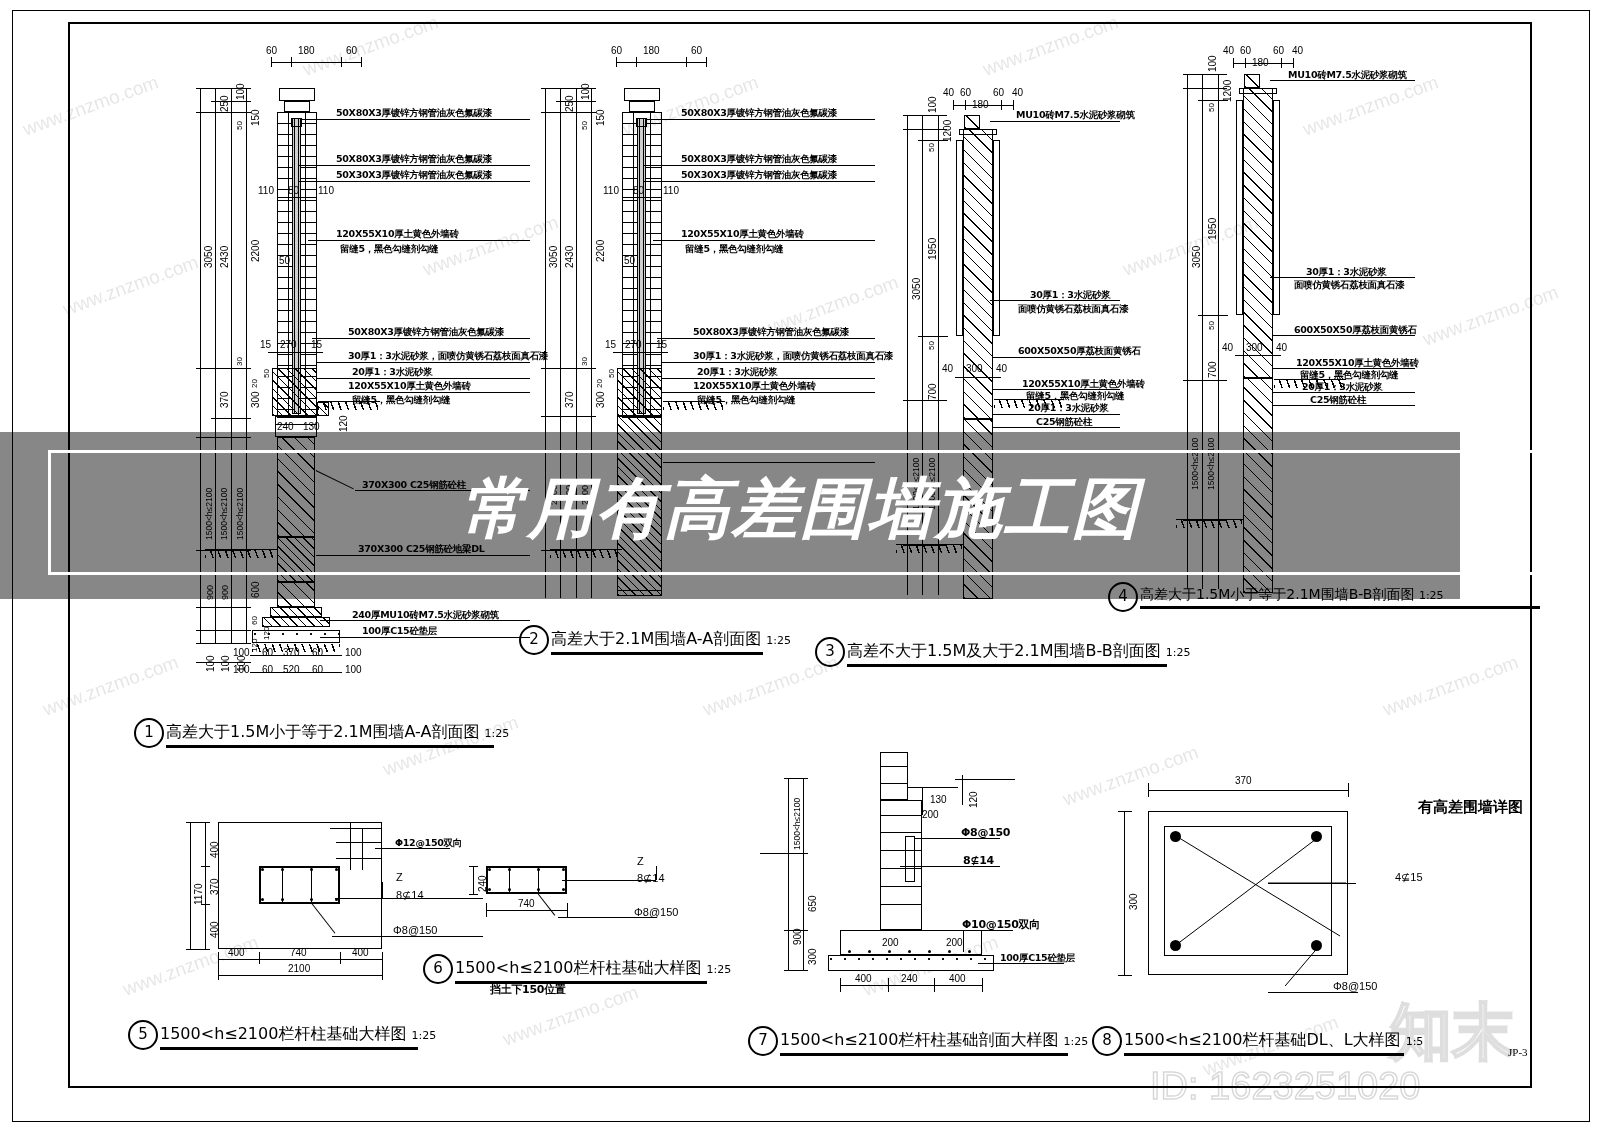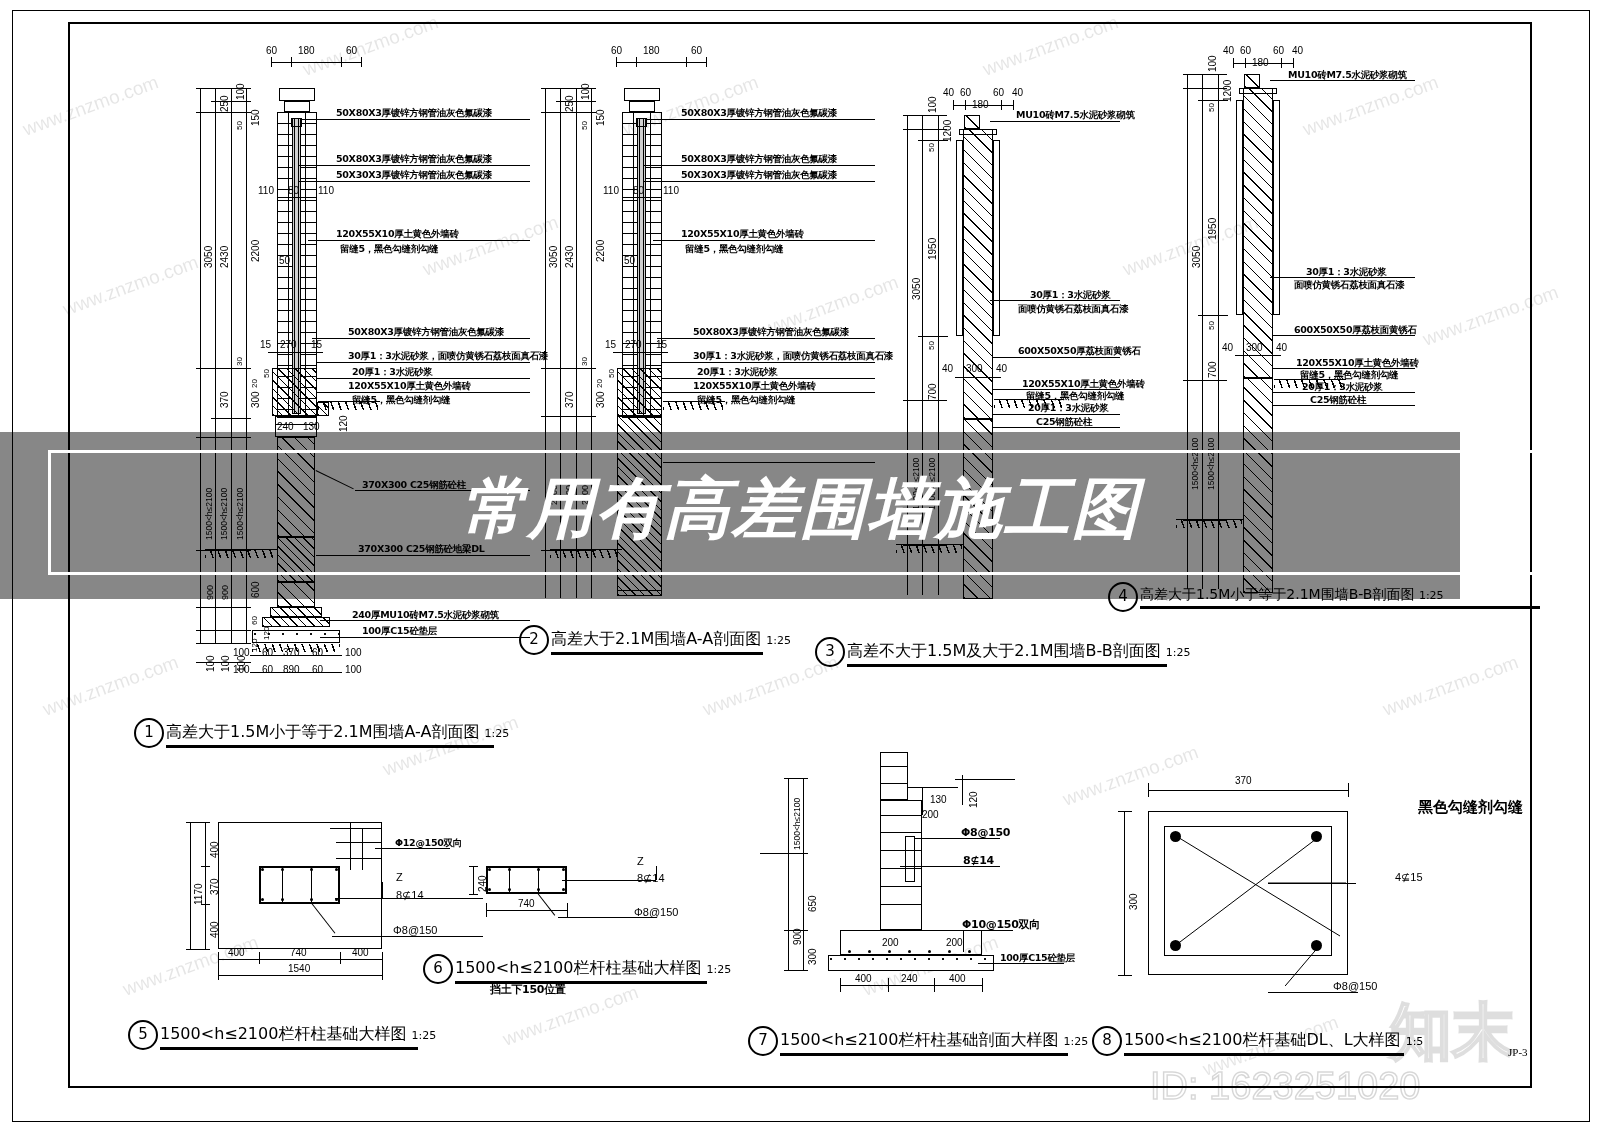--- a/index.html
+++ b/index.html
@@ -205,21 +205,21 @@
 
     <div class="ln h" style="left:250px;top:655px;width:92px"></div>
     <div class="ln h" style="left:250px;top:672px;width:92px"></div>
     <div class="t n" style="left:233px;top:648px">100</div>
     <div class="t n" style="left:262px;top:648px">60</div>
     <div class="t n" style="left:283px;top:648px">370</div>
     <div class="t n" style="left:312px;top:648px">60</div>
     <div class="t n" style="left:345px;top:648px">100</div>
     <div class="t n" style="left:233px;top:665px">100</div>
     <div class="t n" style="left:262px;top:665px">60</div>
-    <div class="t n" style="left:283px;top:665px">890</div>
+    <div class="t n" style="left:283px;top:665px">520</div>
     <div class="t n" style="left:312px;top:665px">60</div>
     <div class="t n" style="left:345px;top:665px">100</div>
 
     <div class="ln h" style="left:302px;top:119px;width:228px"></div>
     <div class="t cn" style="left:336px;top:108px">50X80X3厚镀锌方钢管油灰色氟碳漆</div>
     <div class="ln h" style="left:298px;top:165px;width:232px"></div>
     <div class="t cn" style="left:336px;top:154px">50X80X3厚镀锌方钢管油灰色氟碳漆</div>
     <div class="ln h" style="left:298px;top:181px;width:232px"></div>
     <div class="t cn" style="left:336px;top:170px">50X30X3厚镀锌方钢管油灰色氟碳漆</div>
     <div class="ln h" style="left:308px;top:240px;width:222px"></div>
@@ -528,21 +528,21 @@
 
     <div class="ln h" style="left:218px;top:959px;width:164px;"></div>
     <div class="ln h" style="left:218px;top:975px;width:164px;"></div>
     <div class="ln v" style="left:218px;top:952px;height:28px;"></div>
     <div class="ln v" style="left:259px;top:952px;height:12px;"></div>
     <div class="ln v" style="left:340px;top:952px;height:12px;"></div>
     <div class="ln v" style="left:382px;top:952px;height:28px;"></div>
     <div class="t n" style="left:228px;top:948px">400</div>
     <div class="t n" style="left:290px;top:948px">740</div>
     <div class="t n" style="left:352px;top:948px">400</div>
-    <div class="t n" style="left:288px;top:964px">1540</div>
+    <div class="t n" style="left:288px;top:964px">2100</div>
 
     <div class="ln h" style="left:375px;top:848px;width:75px;"></div>
     <div class="t cn" style="left:395px;top:838px">Φ12@150双向</div>
     <div class="ln h" style="left:335px;top:898px;width:148px;"></div>
     <div class="ln v" style="left:382px;top:882px;height:16px;"></div>
     <div class="t n" style="left:396px;top:872px;font-size:11px">Z</div>
     <div class="t n" style="left:396px;top:890px;font-size:11px">8⊈14</div>
     <div class="ln h" style="left:332px;top:936px;width:151px;"></div>
     <div class="ln" style="left:312px;top:903px;width:38px;height:1px;transform:rotate(52deg);transform-origin:0 0;"></div>
     <div class="t n" style="left:393px;top:925px;font-size:11px">Φ8@150</div>
@@ -700,21 +700,21 @@
     <div class="vtx" style="left:1128px;top:910px">300</div>
 
     <div class="bub" style="left:1092px;top:1026px">8</div>
     <div class="cap" style="left:1124px;top:1030px">
       <span>1500&lt;h≤2100栏杆基础DL、L大样图</span>
       <span class="sc">1:5</span>
     </div>
     <div class="capline" style="left:1124px;top:1053px;width:280px;"></div>
   </div>
 
-  <div class="t" style="left:1418px;top:802px;font-size:15px;font-weight:bold;font-family:'DejaVu Sans',sans-serif;">黑色勾缝剂勾缝</div>
+  <div class="t" style="left:1418px;top:802px;font-size:15px;font-weight:bold;font-family:'DejaVu Sans',sans-serif;">有高差围墙详图</div>
 
   <div class="pageno" style="left:1508px;top:1046px">JP-3</div>
 
   <div id="banner">
     <div class="inbox"></div>
     <div class="btxt">常用有高差围墙施工图</div>
   </div>
 
 </div>
 

